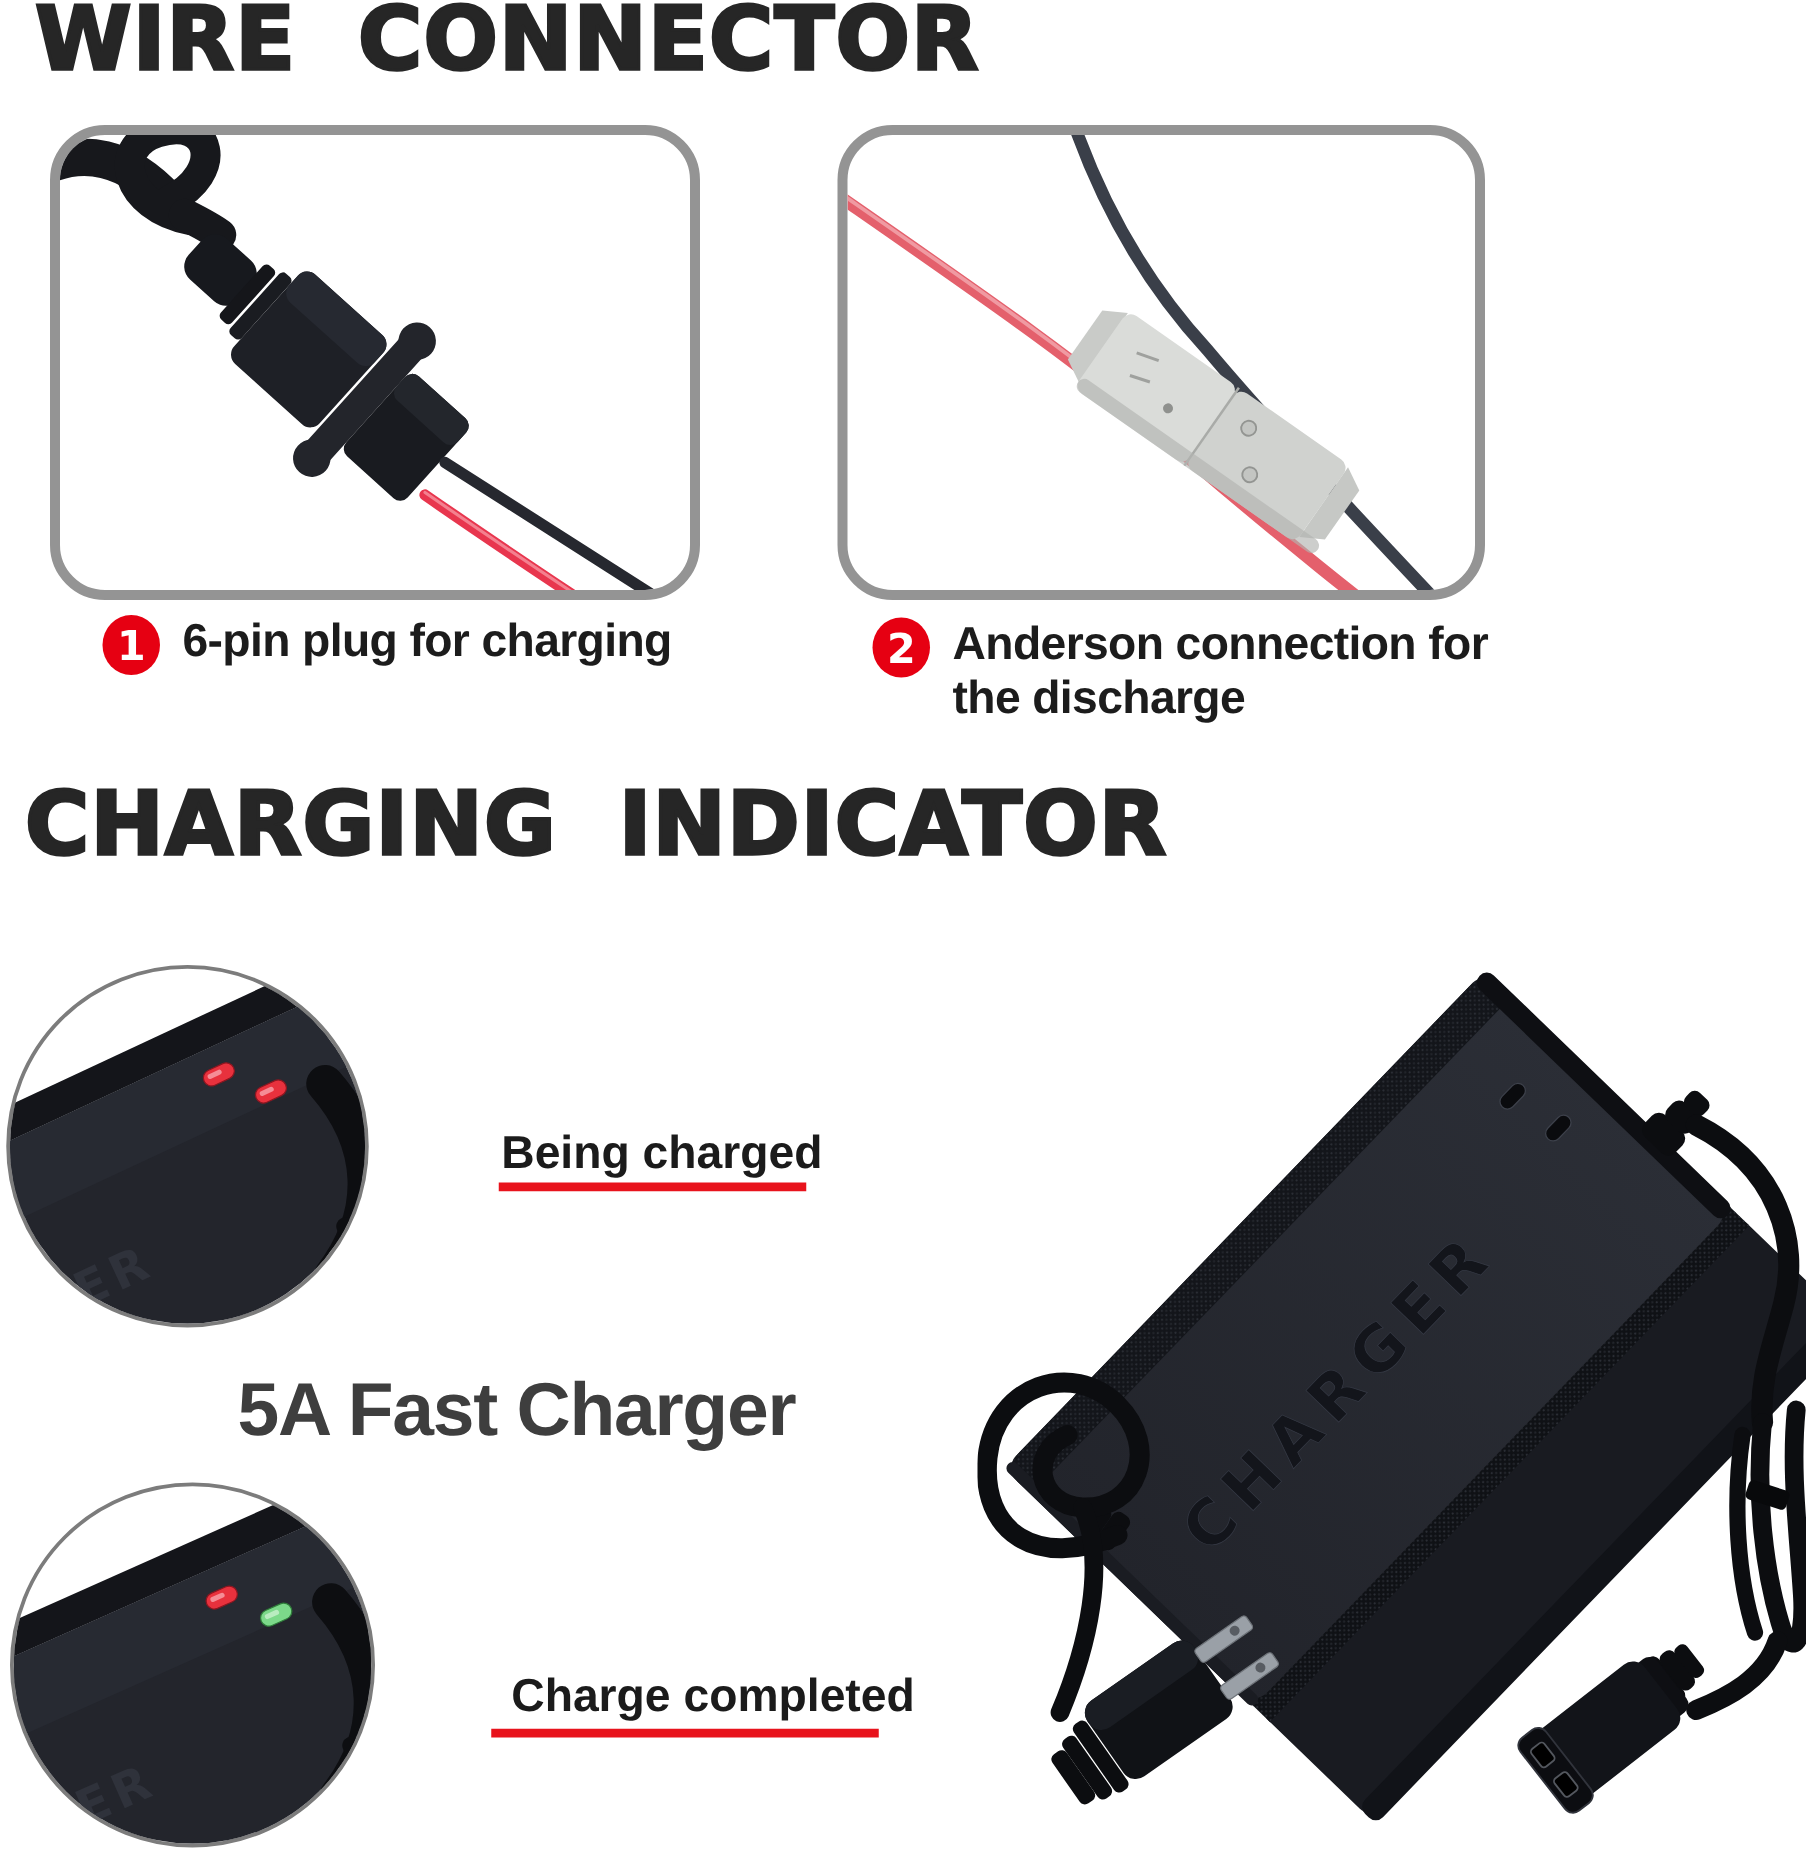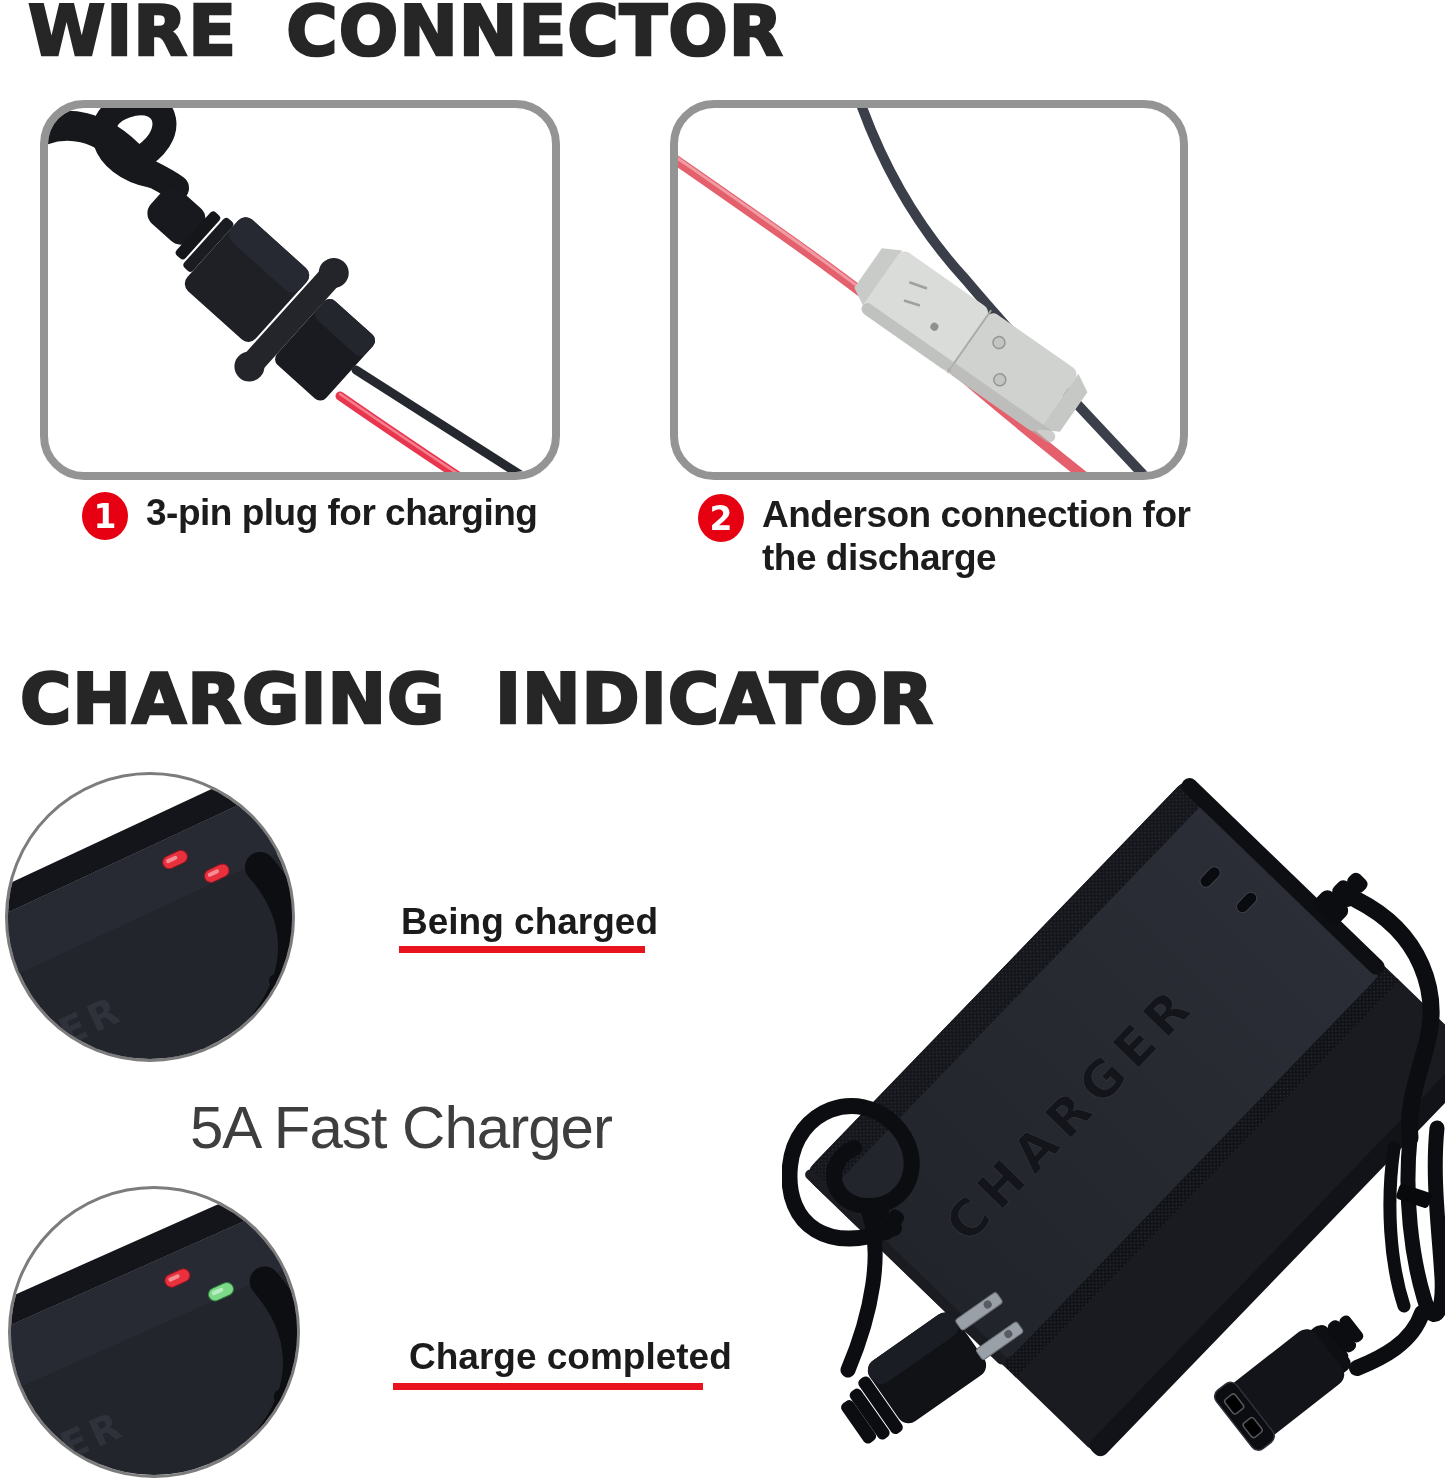--- a/index.html
+++ b/index.html
@@ -13,21 +13,21 @@
   .photo-card svg{display:block;width:100%;height:100%;}
   .feature{position:absolute;display:flex;align-items:flex-start;}
   .badge{width:46px;height:48px;border-radius:50%;background:#e60012;color:#ffffff;
          display:flex;align-items:center;justify-content:center;
          font-weight:bold;font-size:33px;font-family:"DejaVu Sans",sans-serif;flex:none;}
   .feature-label{font-weight:bold;font-size:37px;color:#1c1c1c;line-height:1.16;
                  margin-left:18px;letter-spacing:-0.5px;}
   .state-label{position:absolute;font-weight:bold;font-size:37px;color:#1b1b1b;
                white-space:nowrap;line-height:1;text-align:center;}
   .red-bar{position:absolute;height:7px;background:#e8131c;}
-  .product-label{position:absolute;font-weight:normal;font-size:60px;color:#3e3e3e;
+  .product-label{position:absolute;font-weight:bold;font-size:60px;color:#3e3e3e;
                  white-space:nowrap;line-height:1;letter-spacing:-1px;}
   .circle-photo{position:absolute;box-sizing:border-box;border-radius:50%;
                 border:3px solid #7c7c7c;background:#fff;overflow:hidden;}
   .circle-photo svg{display:block;width:100%;height:100%;}
   .main-photo{position:absolute;}
   .emb{font-family:"DejaVu Sans",sans-serif;font-weight:bold;}
 </style>
 </head>
 <body>
 
@@ -76,29 +76,29 @@
         <line x1="216" y1="236" x2="232" y2="231" stroke="#9fa19e" stroke-width="2.5"></line>
         <circle cx="318" cy="216" r="6" fill="#c3c5c2" stroke="#939592" stroke-width="1.5"></circle>
         <circle cx="340" cy="246" r="6" fill="#c3c5c2" stroke="#939592" stroke-width="1.5"></circle>
         <circle cx="256" cy="240" r="4" fill="#8f918e"></circle>
       </g>
     </svg>
   </div>
 
   <div class="feature" style="left:82px;top:492px;width:520px;">
     <div class="badge">1</div>
-    <div class="feature-label">3-pin plug for charging</div>
+    <div class="feature-label">6-pin plug for charging</div>
   </div>
 
   <div class="feature" style="left:698px;top:494px;width:510px;">
     <div class="badge">2</div>
     <div class="feature-label" style="max-width:440px;">Anderson connection for the discharge</div>
   </div>
 
-  <div class="h-big" style="left:20px;top:664px;text-align:right;">CHARGING INDICATOR</div>
+  <div class="h-big" style="left:20px;top:624px;text-align:right;">CHARGING INDICATOR</div>
 
   <div class="circle-photo" style="left:5px;top:772px;width:290px;height:290px;">
     <svg viewBox="0 0 284 284">
       <g transform="rotate(-25 142 142)">
         <rect x="-110" y="52" width="500" height="26" fill="#14151a"></rect>
         <rect x="-110" y="78" width="500" height="210" fill="#23252c"></rect>
         <rect x="-110" y="78" width="500" height="60" fill="#272a32"></rect>
         <rect x="-110" y="288" width="500" height="22" fill="#0f1115"></rect>
         <rect x="-110" y="310" width="500" height="130" fill="#1c1e24"></rect>
         <text class="emb" x="-24" y="224" font-size="38" letter-spacing="5" fill="#2f323b">GER</text>

